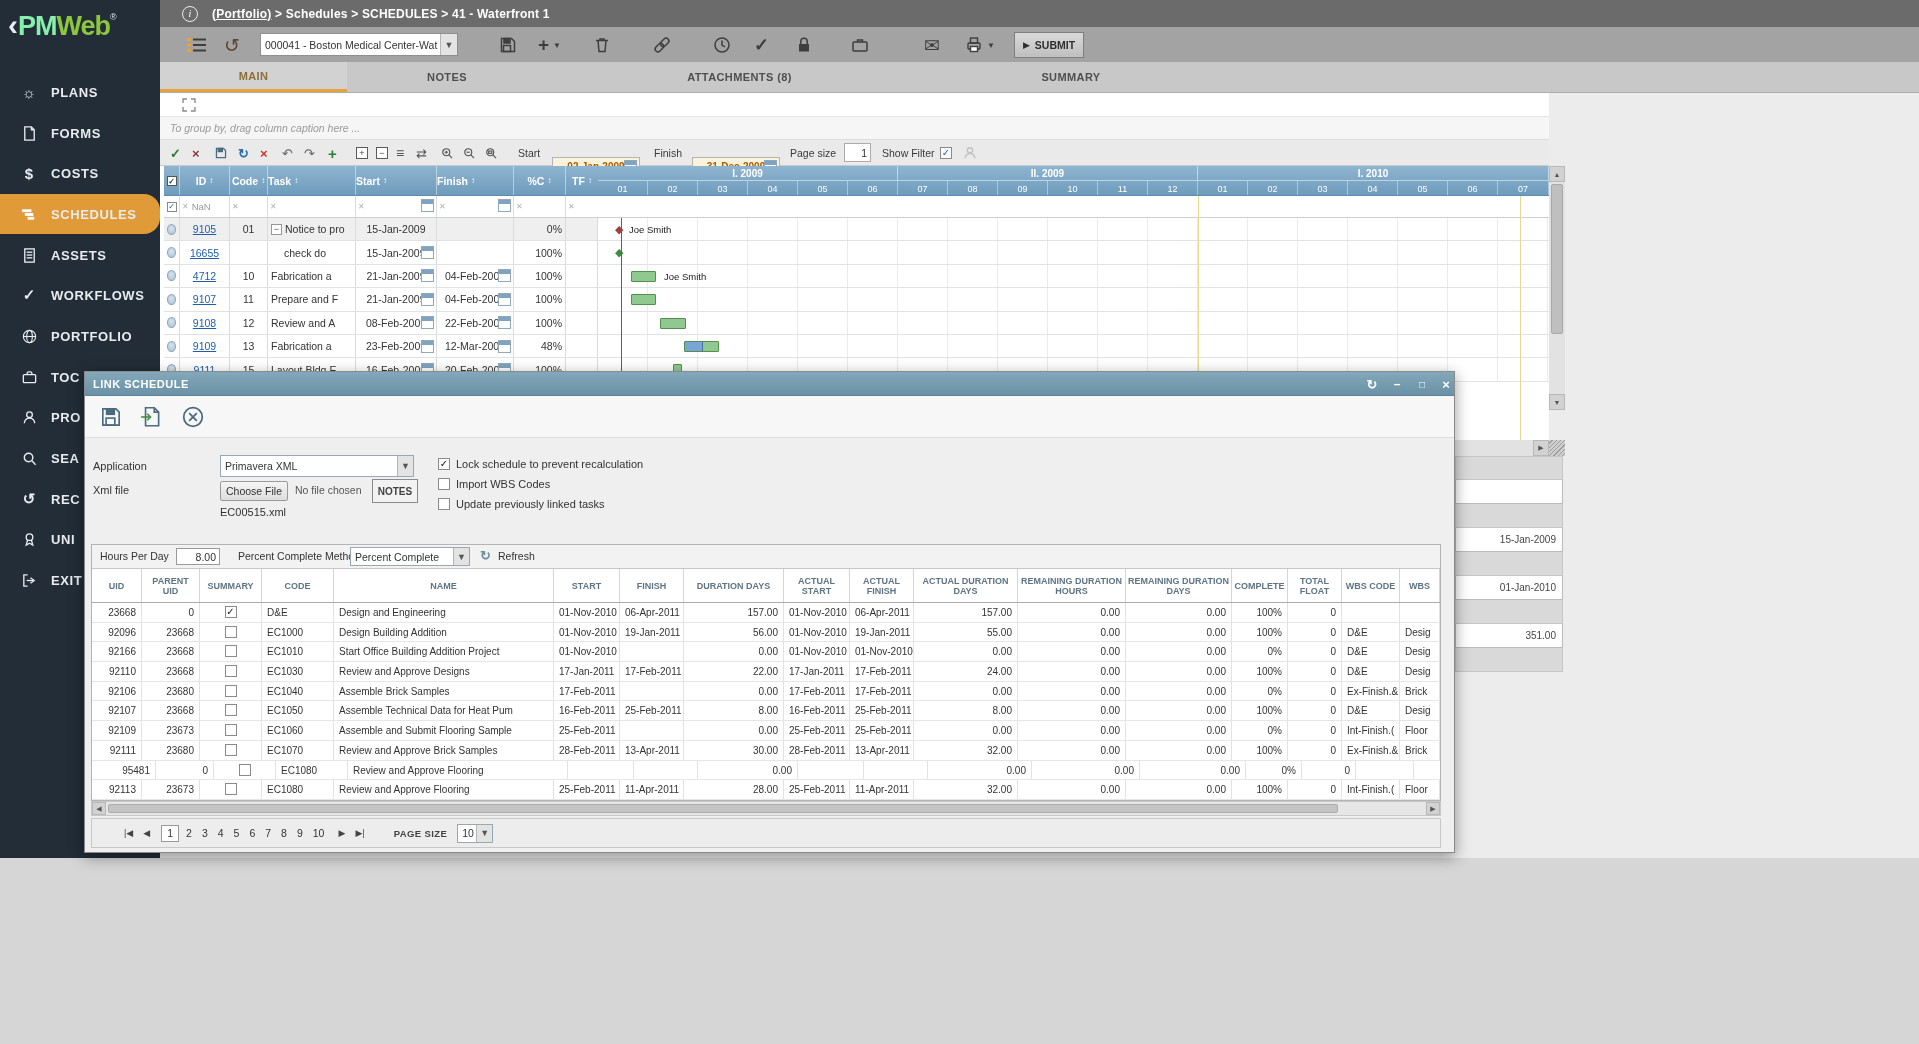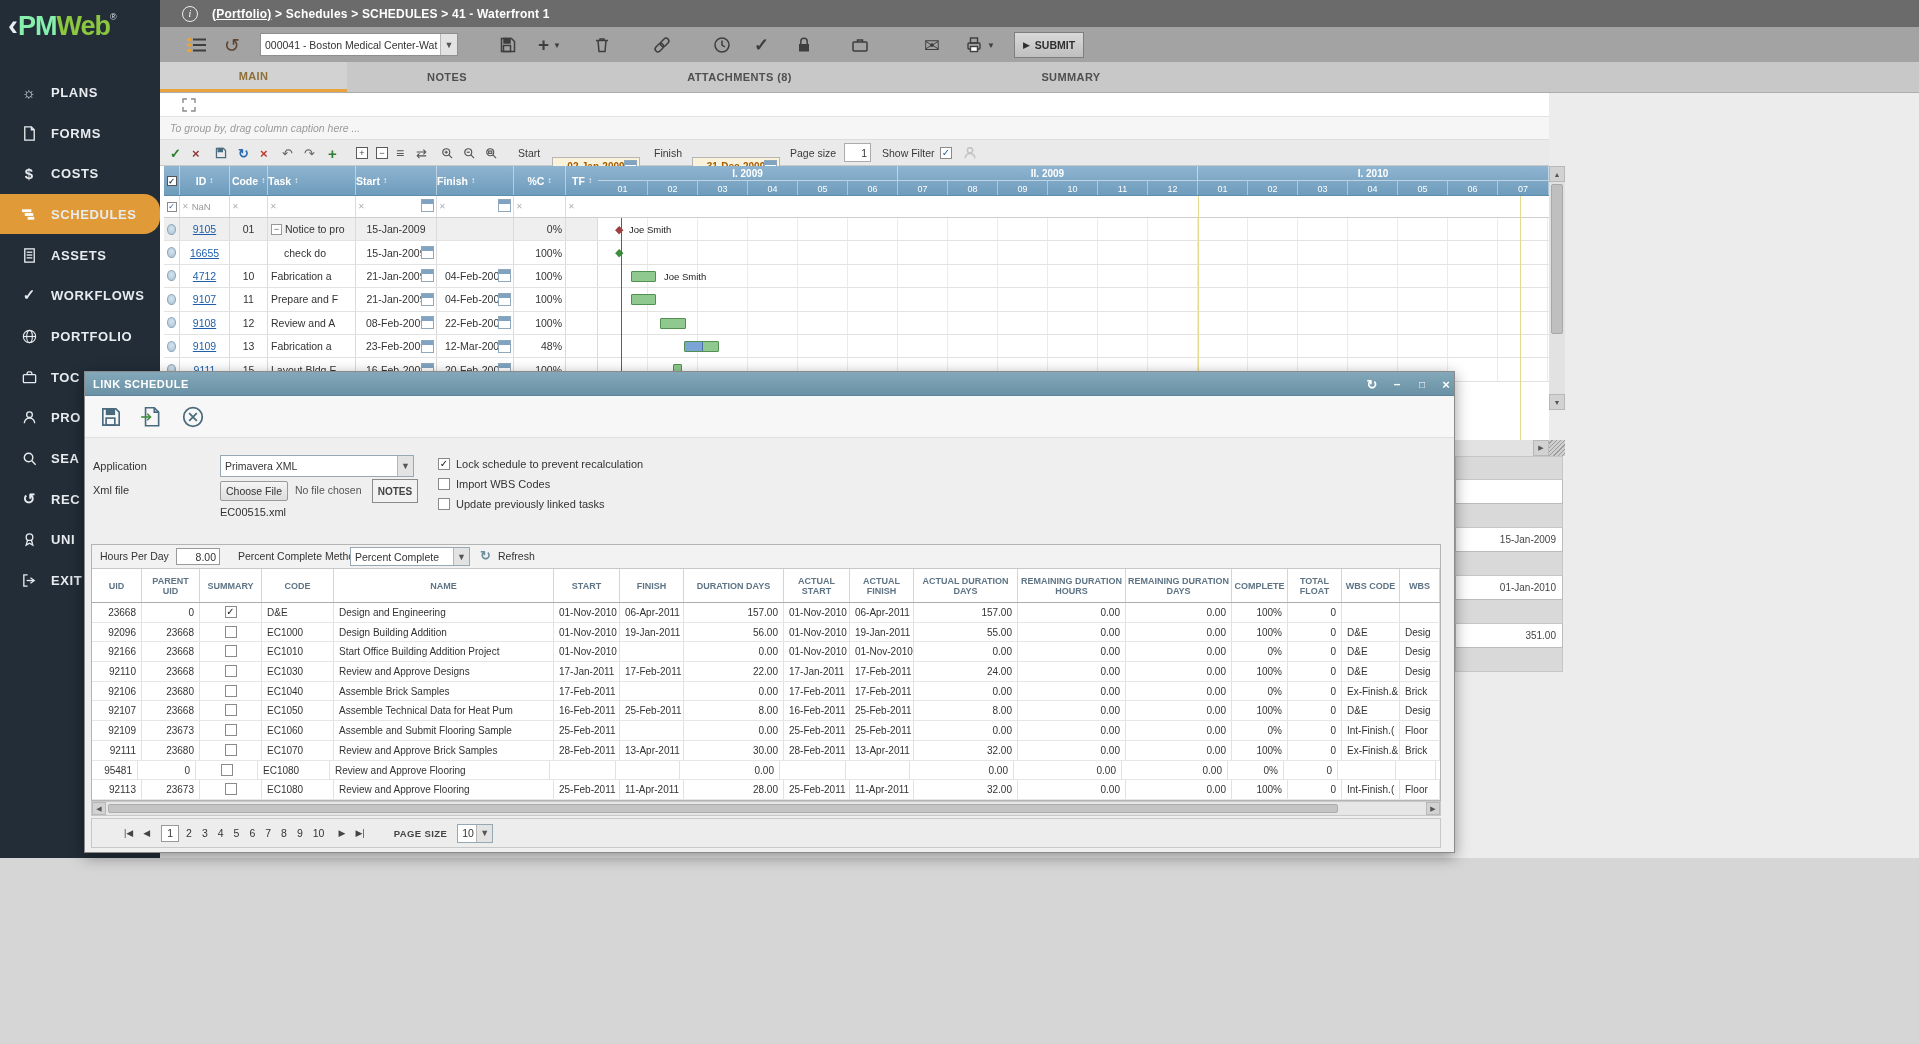--- a/index.html
+++ b/index.html
@@ -986,21 +986,21 @@
           <div class="m-td a-c" style="width: 64px;">13-Apr-2011</div>
           <div class="m-td a-r" style="width: 104px;">32.00</div>
           <div class="m-td a-r" style="width: 108px;">0.00</div>
           <div class="m-td a-r" style="width: 106px;">0.00</div>
           <div class="m-td a-r" style="width: 56px;">100%</div>
           <div class="m-td a-r" style="width: 54px;">0</div>
           <div class="m-td a-l" style="width: 58px;">Ex-Finish.&amp;</div>
           <div class="m-td a-l" style="width: 40px;">Brick</div>
         </div>
         <div class="m-tr">
-          <div class="m-td a-r" style="width: 46px;">95481</div>
+          <div class="m-td a-r" style="width: 64px;">95481</div>
           <div class="m-td a-r" style="width: 58px;">0</div>
           <div class="m-td a-c" style="width: 62px;">
             <div class="cb"></div>
           </div>
           <div class="m-td a-l" style="width: 72px;">EC1080</div>
           <div class="m-td a-l" style="width: 220px;">Review and Approve Flooring</div>
           <div class="m-td a-c" style="width: 66px;"></div>
           <div class="m-td a-c" style="width: 64px;"></div>
           <div class="m-td a-r" style="width: 100px;">0.00</div>
           <div class="m-td a-c" style="width: 66px;"></div>

